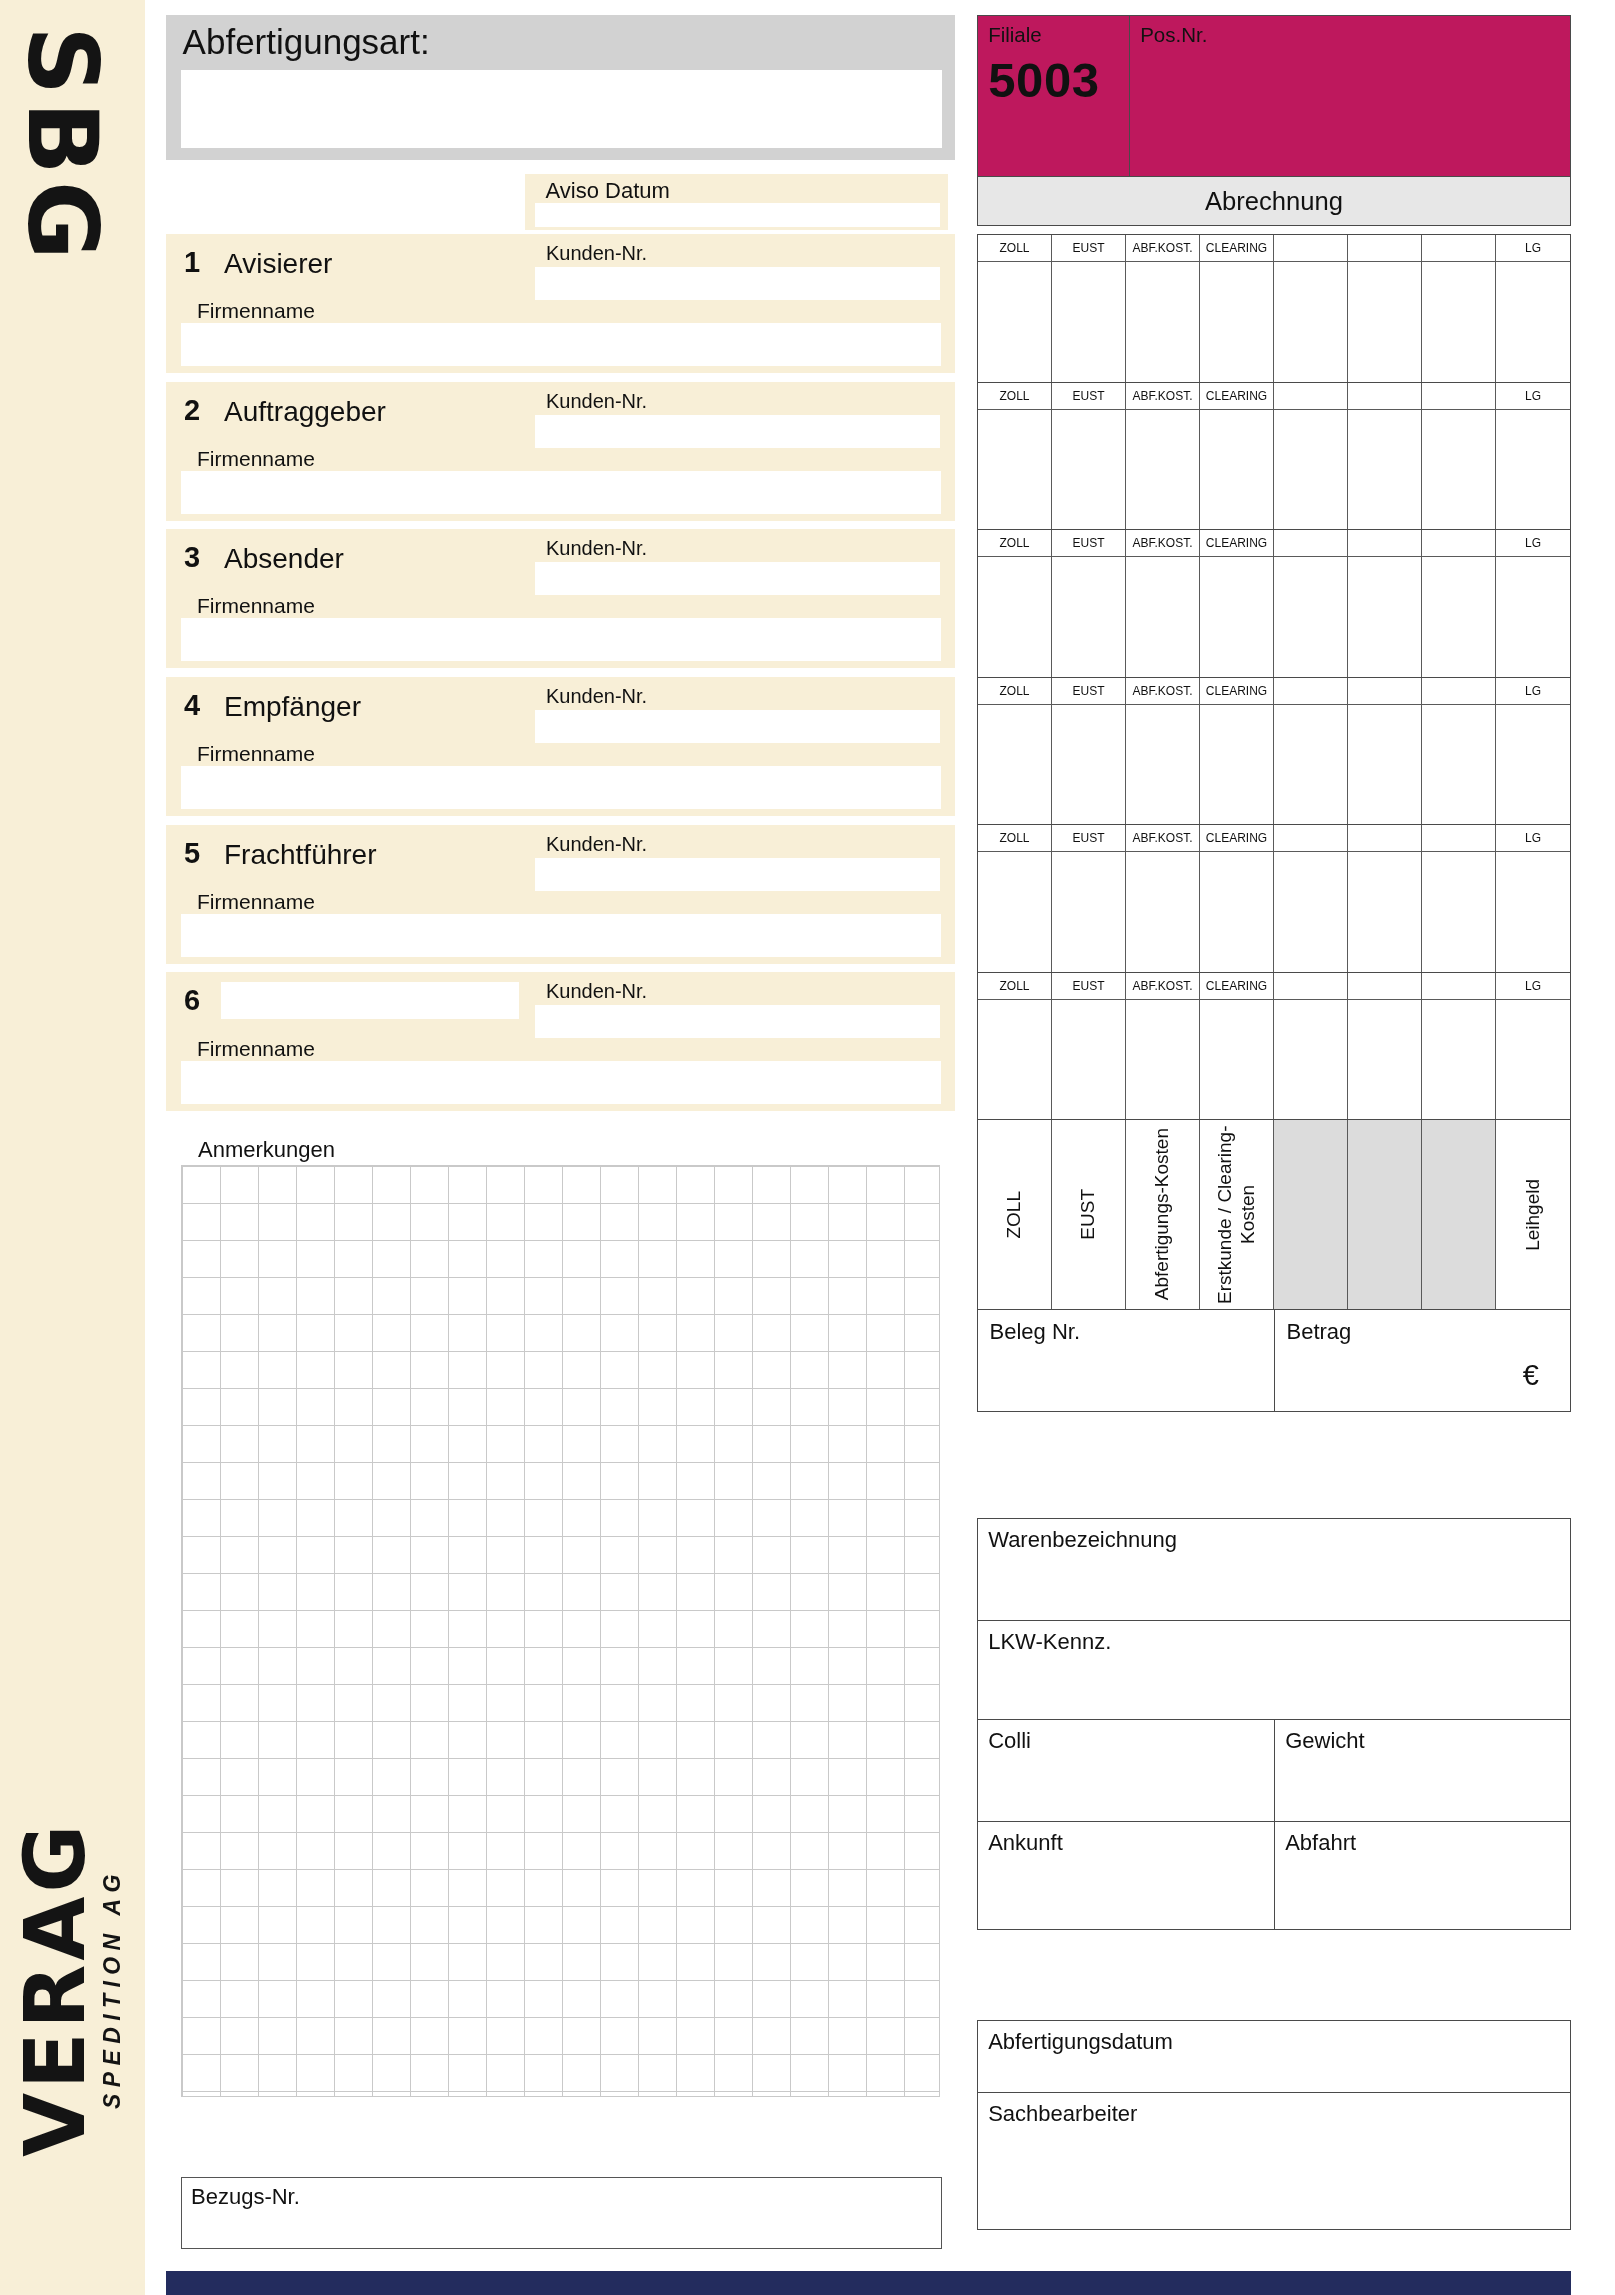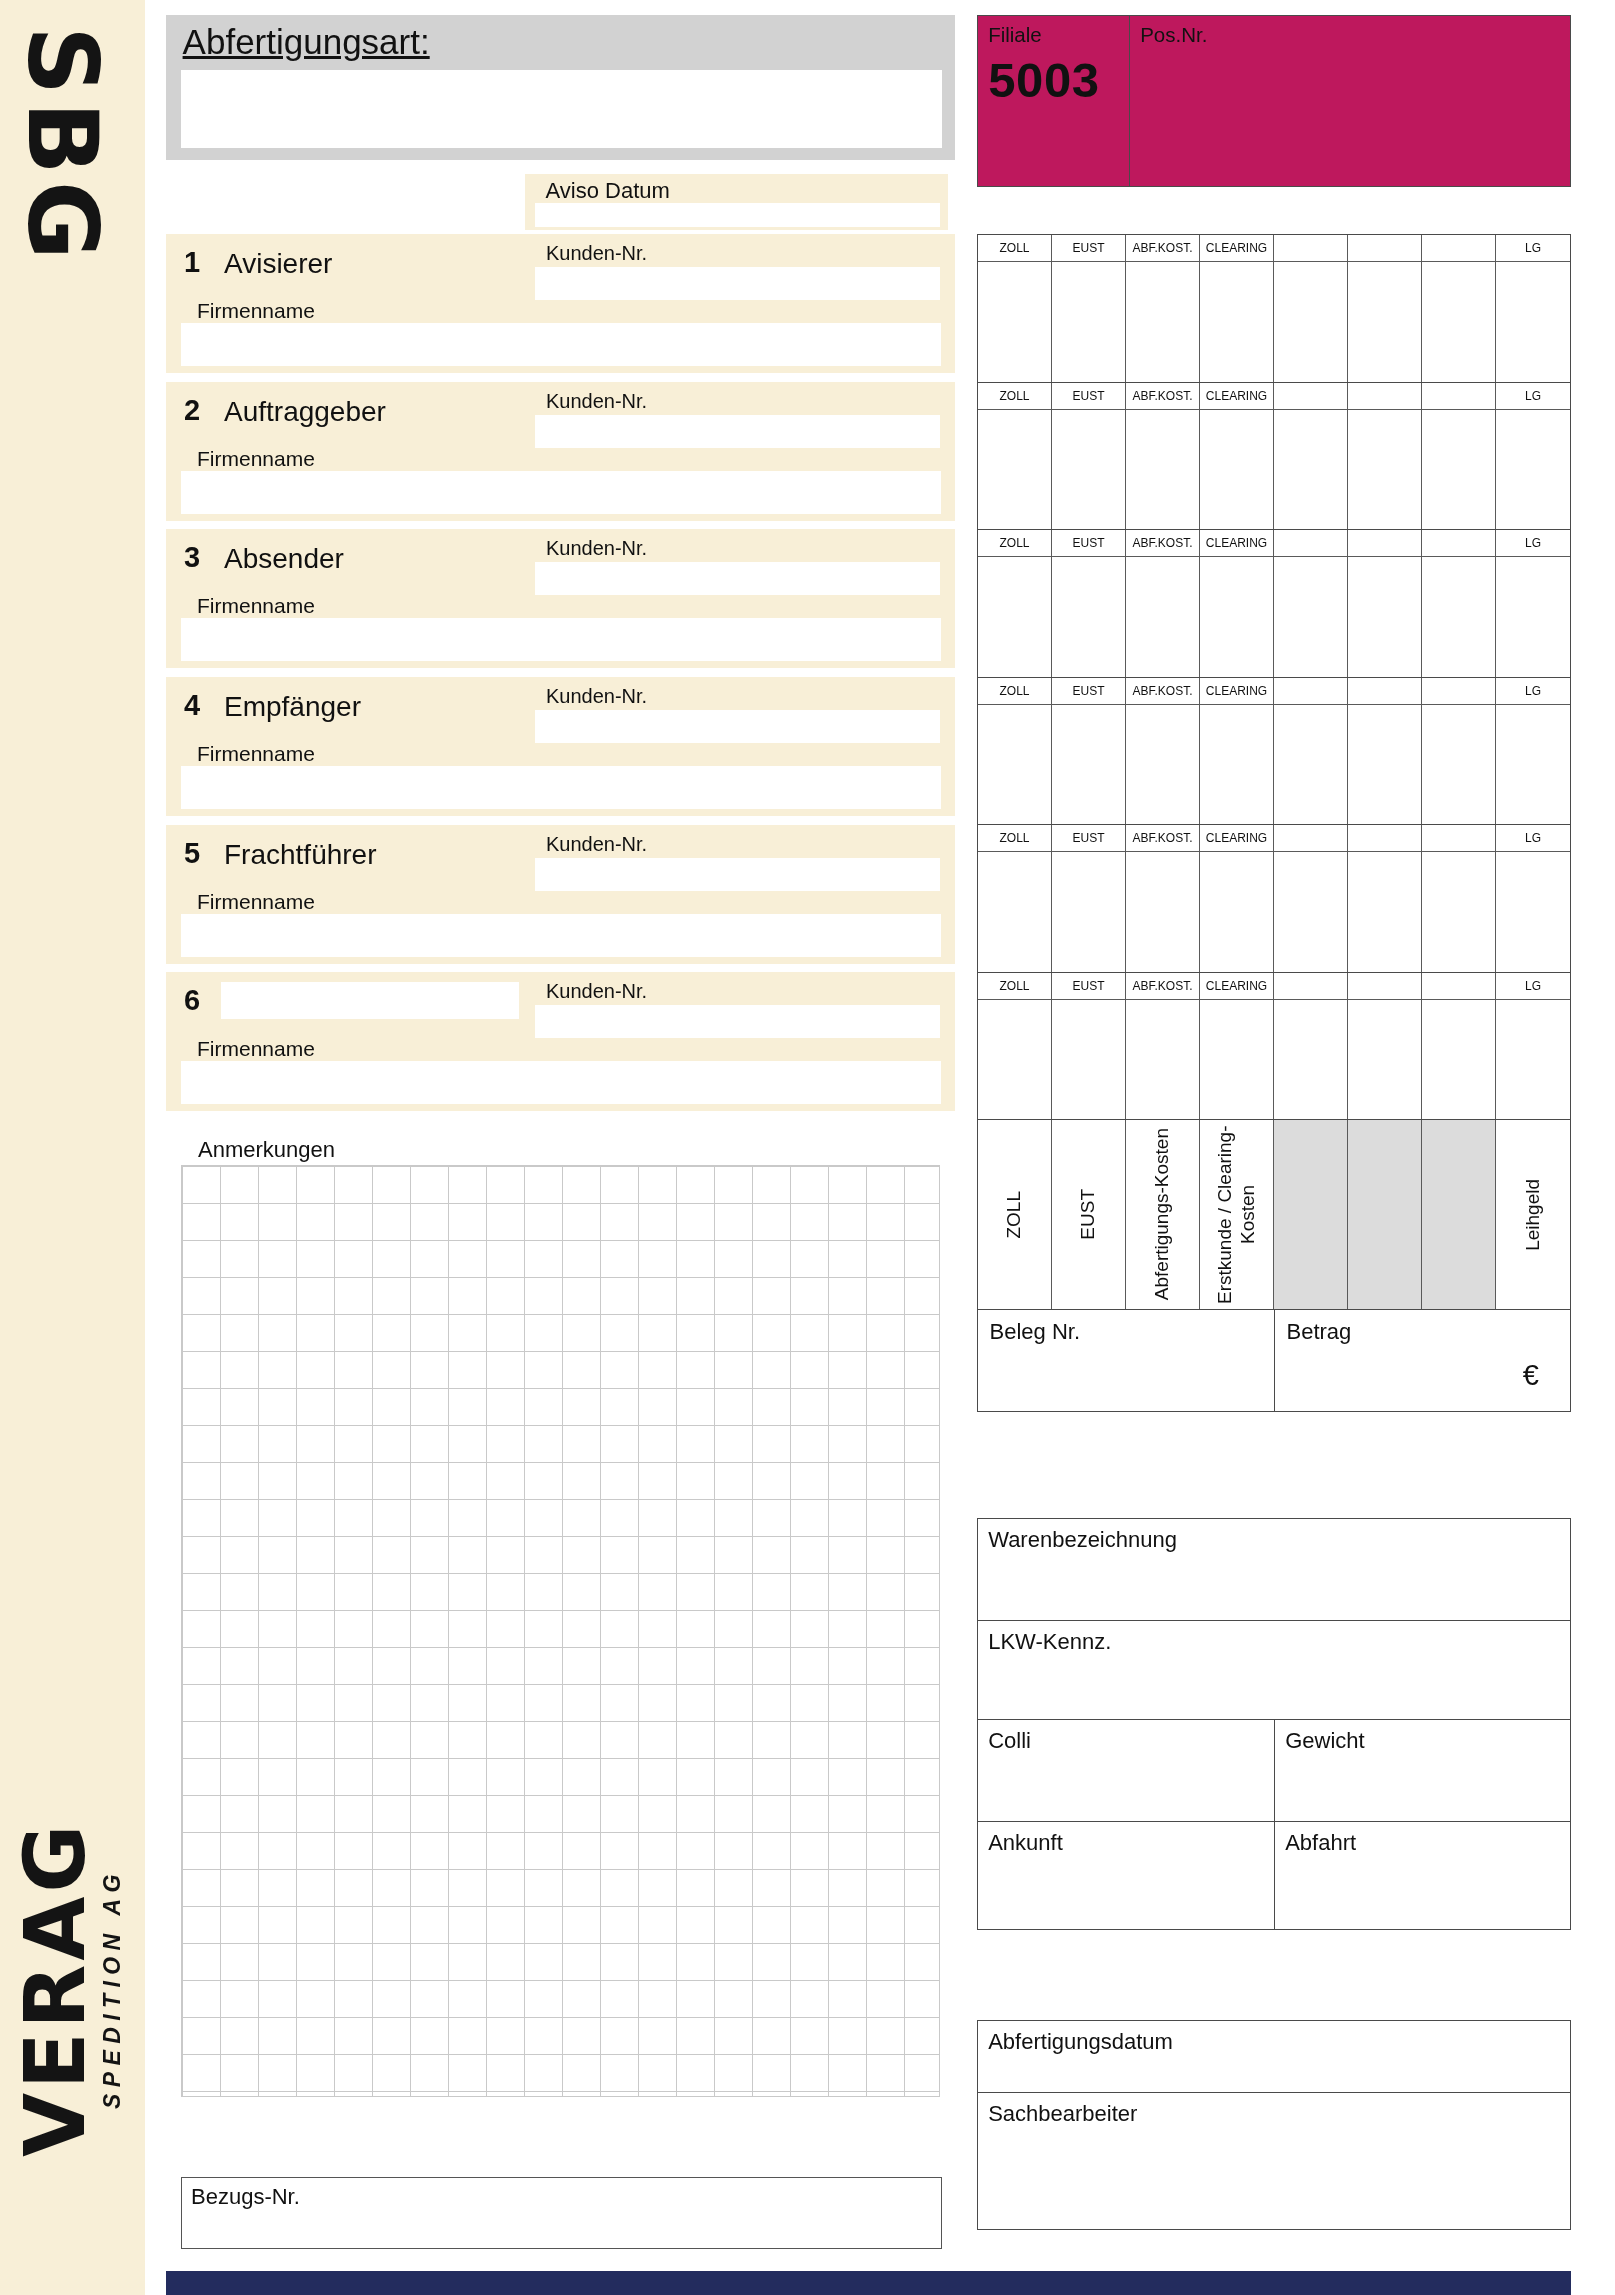--- a/index.html
+++ b/index.html
@@ -22,21 +22,21 @@
     font-size: 83px; font-weight: 900; letter-spacing: 3.8px; line-height: 0.95;
     height: 100%; text-align: center; color: #141414; font-family: "DejaVu Sans", sans-serif;
   }
   .verag-sub {
     writing-mode: vertical-rl; transform: rotate(180deg);
     font-size: 23px; font-style: italic; font-weight: bold; letter-spacing: 6.4px;
     height: 100%; text-align: center; margin-left: 3.8px; color: #141414;
   }
   
   .abf-box { position: absolute; left: 166px; top: 14.7px; width: 789px; height: 145px; background: #d2d2d2; }
-  .abf-label { position: absolute; left: 16.6px; top: 7.7px; font-size: 35px; text-decoration: underline; }
+  .abf-label { position: absolute; left: 16.6px; top: 7.7px; font-size: 35px; }
   .abf-input { position: absolute; left: 15.3px; top: 55px; width: 761px; height: 78px; background: #ffffff; }
   .fil-box { position: absolute; left: 977px; top: 14.7px; width: 594px; height: 172px; border: 1.9px solid #4a4a4a; display: flex; background: #be185d; }
   .fil-cell { width: 152px; border-right: 1.9px solid #4a4a4a; padding: 7.7px 10.2px; }
   .fil-label { font-size: 20.5px; }
   .fil-value { font-size: 49px; font-weight: bold; margin-top: 5.1px; letter-spacing: 0.6px; }
   .pos-cell { flex: 1; padding: 7.7px 10.2px; font-size: 20.5px; }
   
   .aviso { position: absolute; left: 525px; top: 174px; width: 423px; height: 56px; background: #f8efd7; }
   .aviso-label { position: absolute; left: 20.5px; top: 3.8px; font-size: 22px; text-align: center; }
   .aviso-input { position: absolute; left: 10.2px; top: 29px; width: 405px; height: 24px; background: #fff; }
@@ -178,20 +178,21 @@
   <div class="section" style="top:972px">
     <span class="sec-num">6</span>
     <div class="t-input"></div>
     <span class="sec-title"></span>
     <div class="k-label">Kunden-Nr.</div>
     <div class="k-input"></div>
     <div class="f-label">Firmenname</div>
     <div class="f-input"></div>
   </div>
 
+  <div class="abr-title">Abrechnung</div>
 
   <div class="abr-table">
 
     <div class="abr-group">
       <div class="abr-h">ZOLL</div>
       <div class="abr-h">EUST</div>
       <div class="abr-h">ABF.KOST.</div>
       <div class="abr-h">CLEARING</div>
       <div class="abr-h"></div>
       <div class="abr-h"></div>

